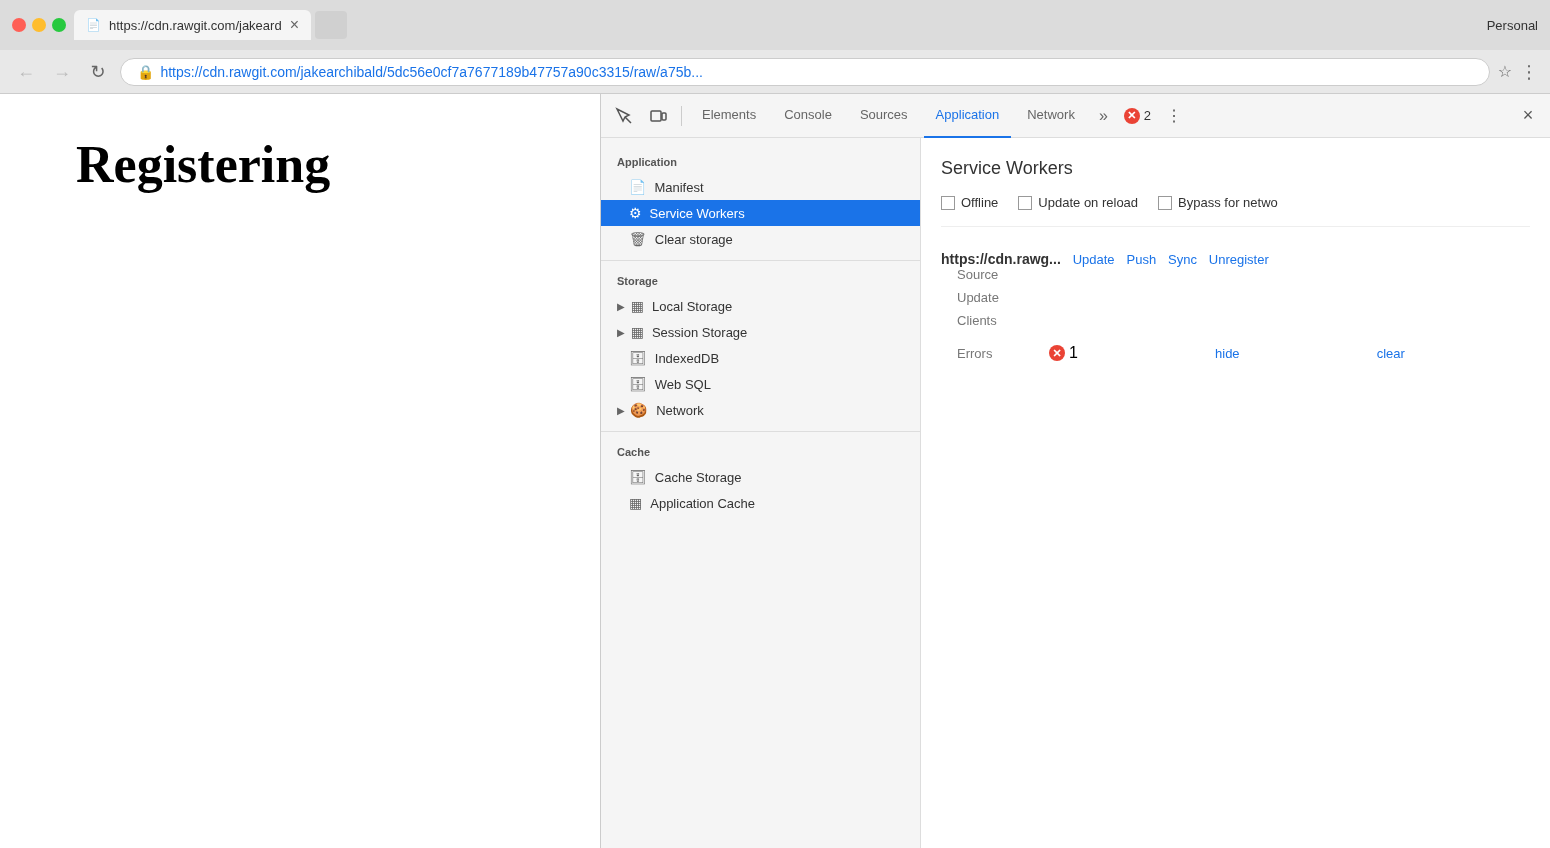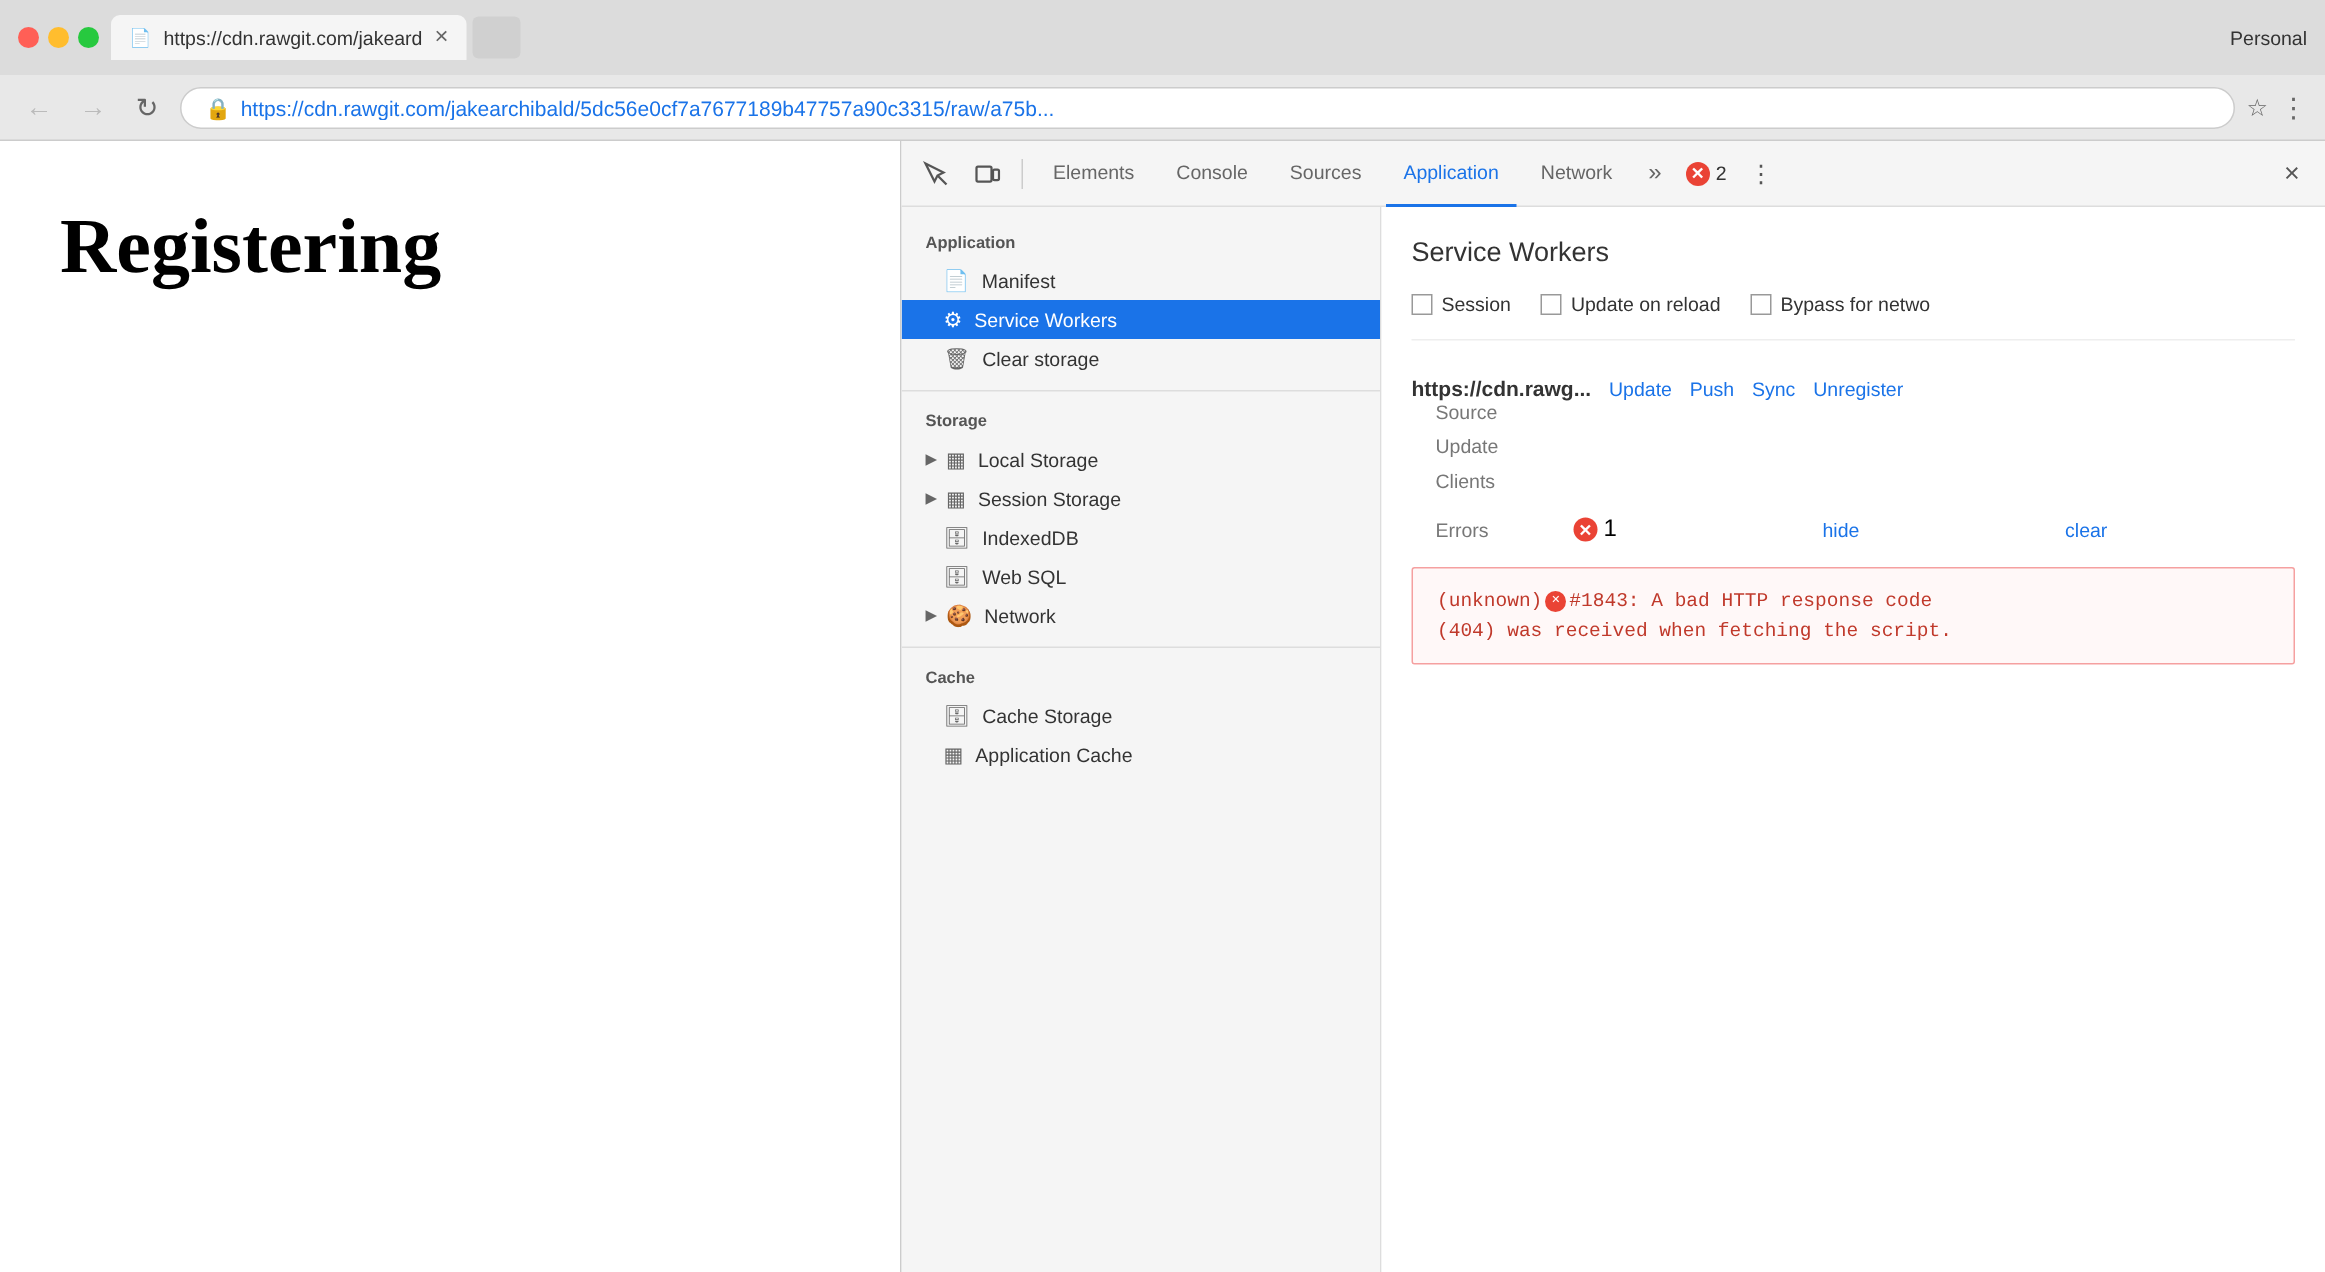--- a/index.html
+++ b/index.html
@@ -33,21 +33,21 @@
     .secure-icon { color: #188038; font-size: 14px; }
     .address-text { color: #1a73e8; font-size: 14px; overflow: hidden; text-overflow: ellipsis; white-space: nowrap; }
     .star-icon { color: #666; font-size: 16px; }
     .more-icon { color: #666; font-size: 18px; }
 
     
     .main-content { display: flex; flex: 1; overflow: hidden; }
 
     
     .page-content { flex: 1; background: white; display: flex; align-items: flex-start; padding: 40px; }
-    .page-heading { font-size: 52px; font-weight: 900; color: black; line-height: 1.2; font-family: Georgia, serif; }
+    .page-heading { font-size: 52px; font-weight: 900; color: black; line-height: 1.2; font-family: Georgia, serif; margin-left: 36px; }
 
     
     .devtools { width: 950px; display: flex; flex-direction: column; background: #f5f5f5; border-left: 1px solid #ccc; }
 
     
     .devtools-toolbar { display: flex; align-items: center; padding: 0 8px; background: #f5f5f5; border-bottom: 1px solid #ddd; height: 44px; gap: 4px; }
     .devtools-tool-btn { width: 30px; height: 30px; display: flex; align-items: center; justify-content: center; color: #555; font-size: 16px; cursor: pointer; border-radius: 3px; }
     .devtools-sep { width: 1px; height: 20px; background: #ccc; margin: 0 4px; }
     .devtools-tab { padding: 8px 12px; font-size: 13px; color: #666; cursor: pointer; border-bottom: 2px solid transparent; height: 44px; display: flex; align-items: center; }
     .devtools-tab.active { color: #1a73e8; border-bottom: 2px solid #1a73e8; font-weight: 500; }
@@ -226,21 +226,21 @@
           </div>
         </div>
 
         <div class="devtools-panel">
 
           <div class="panel-title">Service Workers</div>
 
           <div class="options-row">
             <label class="option-item">
               <div class="option-checkbox"></div>
-              <span>Session</span>
+              <span>Offline</span>
             </label>
             <label class="option-item">
               <div class="option-checkbox"></div>
               <span>Update on reload</span>
             </label>
             <label class="option-item">
               <div class="option-checkbox"></div>
               <span>Bypass for netwo</span>
             </label>
           </div>
@@ -266,25 +266,19 @@
             <div class="errors-row">
               <span class="sw-label">Errors</span>
               <div class="errors-badge">
                 <div class="error-circle">✕</div>
                 <span>1</span>
               </div>
               <a href="#" class="errors-link">hide</a>
               <a href="#" class="errors-link">clear</a>
             </div>
 
-            <div class="error-box">
-              <div class="error-text">
-                <span>(unknown)</span><span class="error-inline-icon">✕</span><span style="display:inline;">#1843: A bad HTTP response code</span><br>
-                <span>(404) was received when fetching the script.</span>
-              </div>
-            </div>
           </div>
 
         </div>
       </div>
     </div>
   </div>
 </div>
 
 </body></html>

